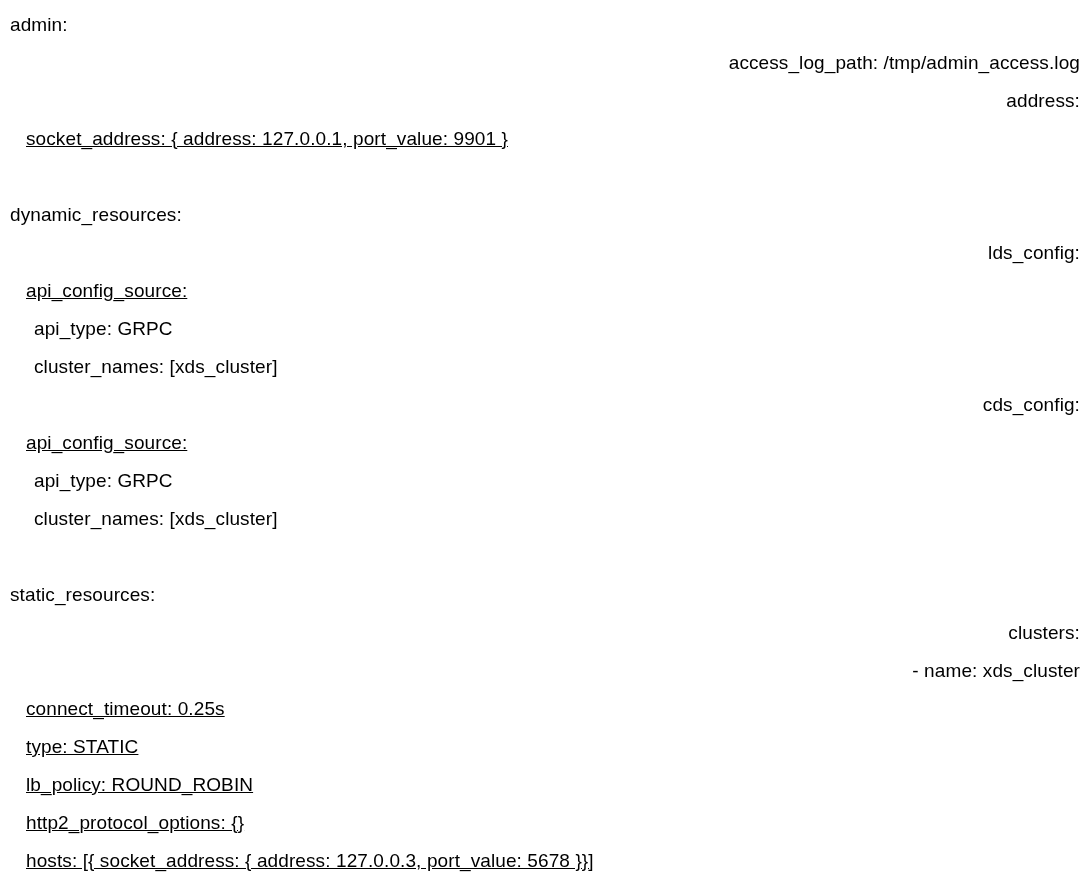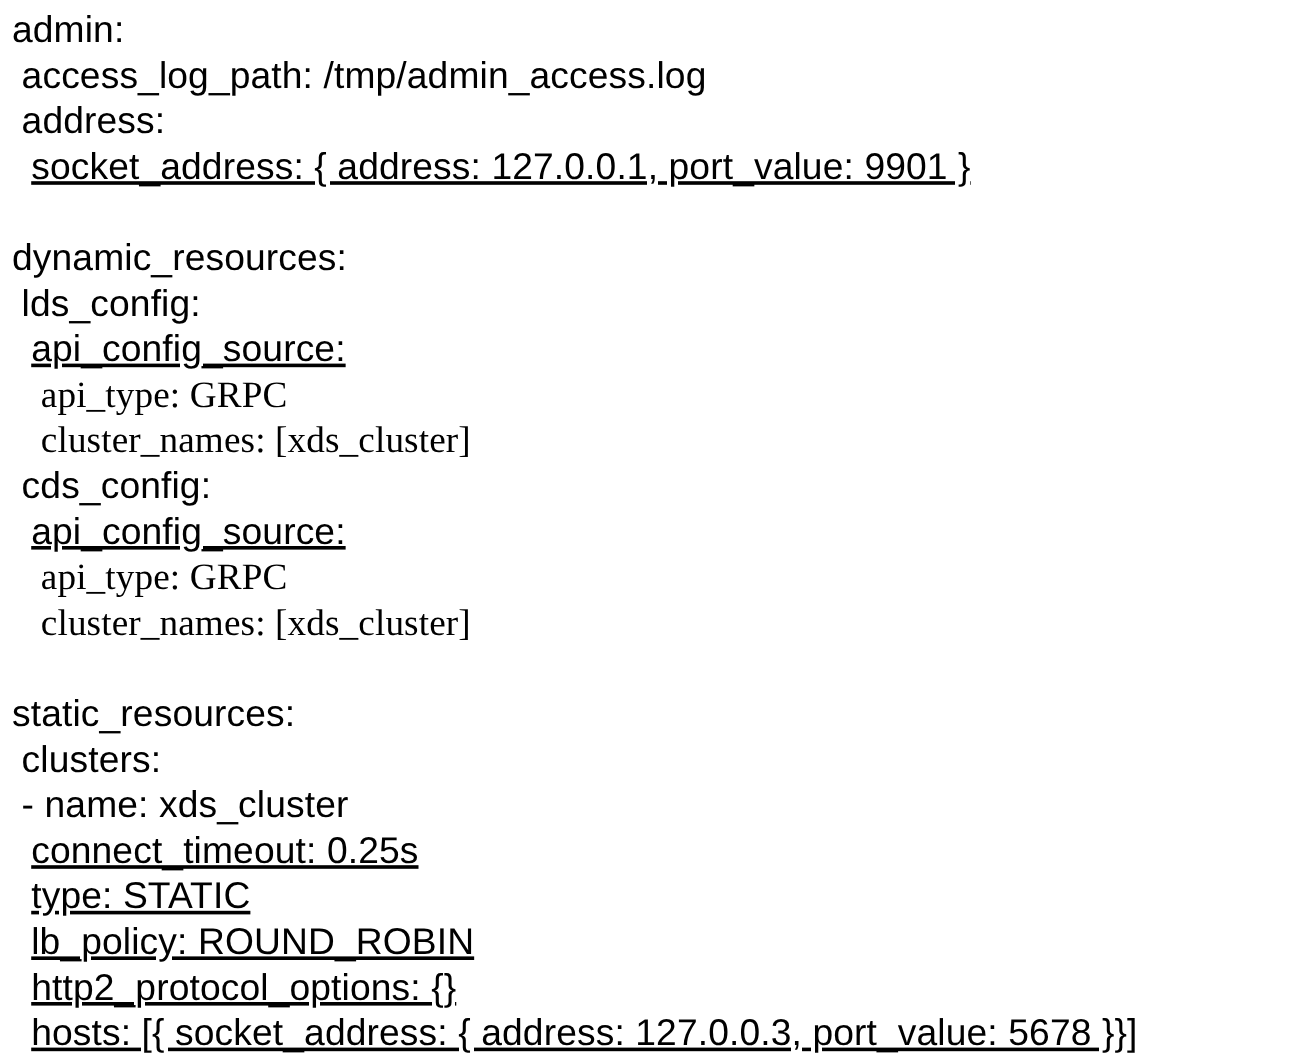--- a/index.html
+++ b/index.html
@@ -17,30 +17,30 @@
     -webkit-font-smoothing: antialiased;
   }
   #config-listing {
     padding: 6px 0 0 10px;
     font-size: 29px;
     line-height: 38px;
     white-space: pre;
   }
   .cfg-line {
     height: 38px;
-    font-size: 31px;
+    font-size: 19px;
     line-height: 38px;
     white-space: pre;
     letter-spacing: 0.1px;
   }
   .cfg-line.blank {
     height: 38px;
   }
   
   .i0 { padding-left: 0px; }
-  .i1 { padding-left: 8px; }
+  .i1 { padding-left: 8px; text-align: right; }
   .i2 { padding-left: 16px; text-decoration: underline; }
-  .i3 { padding-left: 24px; font-family: Liberation Serif, serif; }
+  .i3 { padding-left: 24px; }
 </style>
 </head>
 <body style="background: rgb(255, 255, 255);">
 
 <main id="config-listing" style="color: rgb(0, 0, 0);"><div class="cfg-line i0">admin:</div><div class="cfg-line i1">access_log_path: /tmp/admin_access.log</div><div class="cfg-line i1">address:</div><div class="cfg-line i2">socket_address: { address: 127.0.0.1, port_value: 9901 }</div><div class="cfg-line i0 blank"></div><div class="cfg-line i0">dynamic_resources:</div><div class="cfg-line i1">lds_config:</div><div class="cfg-line i2">api_config_source:</div><div class="cfg-line i3">api_type: GRPC</div><div class="cfg-line i3">cluster_names: [xds_cluster]</div><div class="cfg-line i1">cds_config:</div><div class="cfg-line i2">api_config_source:</div><div class="cfg-line i3">api_type: GRPC</div><div class="cfg-line i3">cluster_names: [xds_cluster]</div><div class="cfg-line i0 blank"></div><div class="cfg-line i0">static_resources:</div><div class="cfg-line i1">clusters:</div><div class="cfg-line i1">- name: xds_cluster</div><div class="cfg-line i2">connect_timeout: 0.25s</div><div class="cfg-line i2">type: STATIC</div><div class="cfg-line i2">lb_policy: ROUND_ROBIN</div><div class="cfg-line i2">http2_protocol_options: {}</div><div class="cfg-line i2">hosts: [{ socket_address: { address: 127.0.0.3, port_value: 5678 }}]</div></main>
 
 </body></html>

